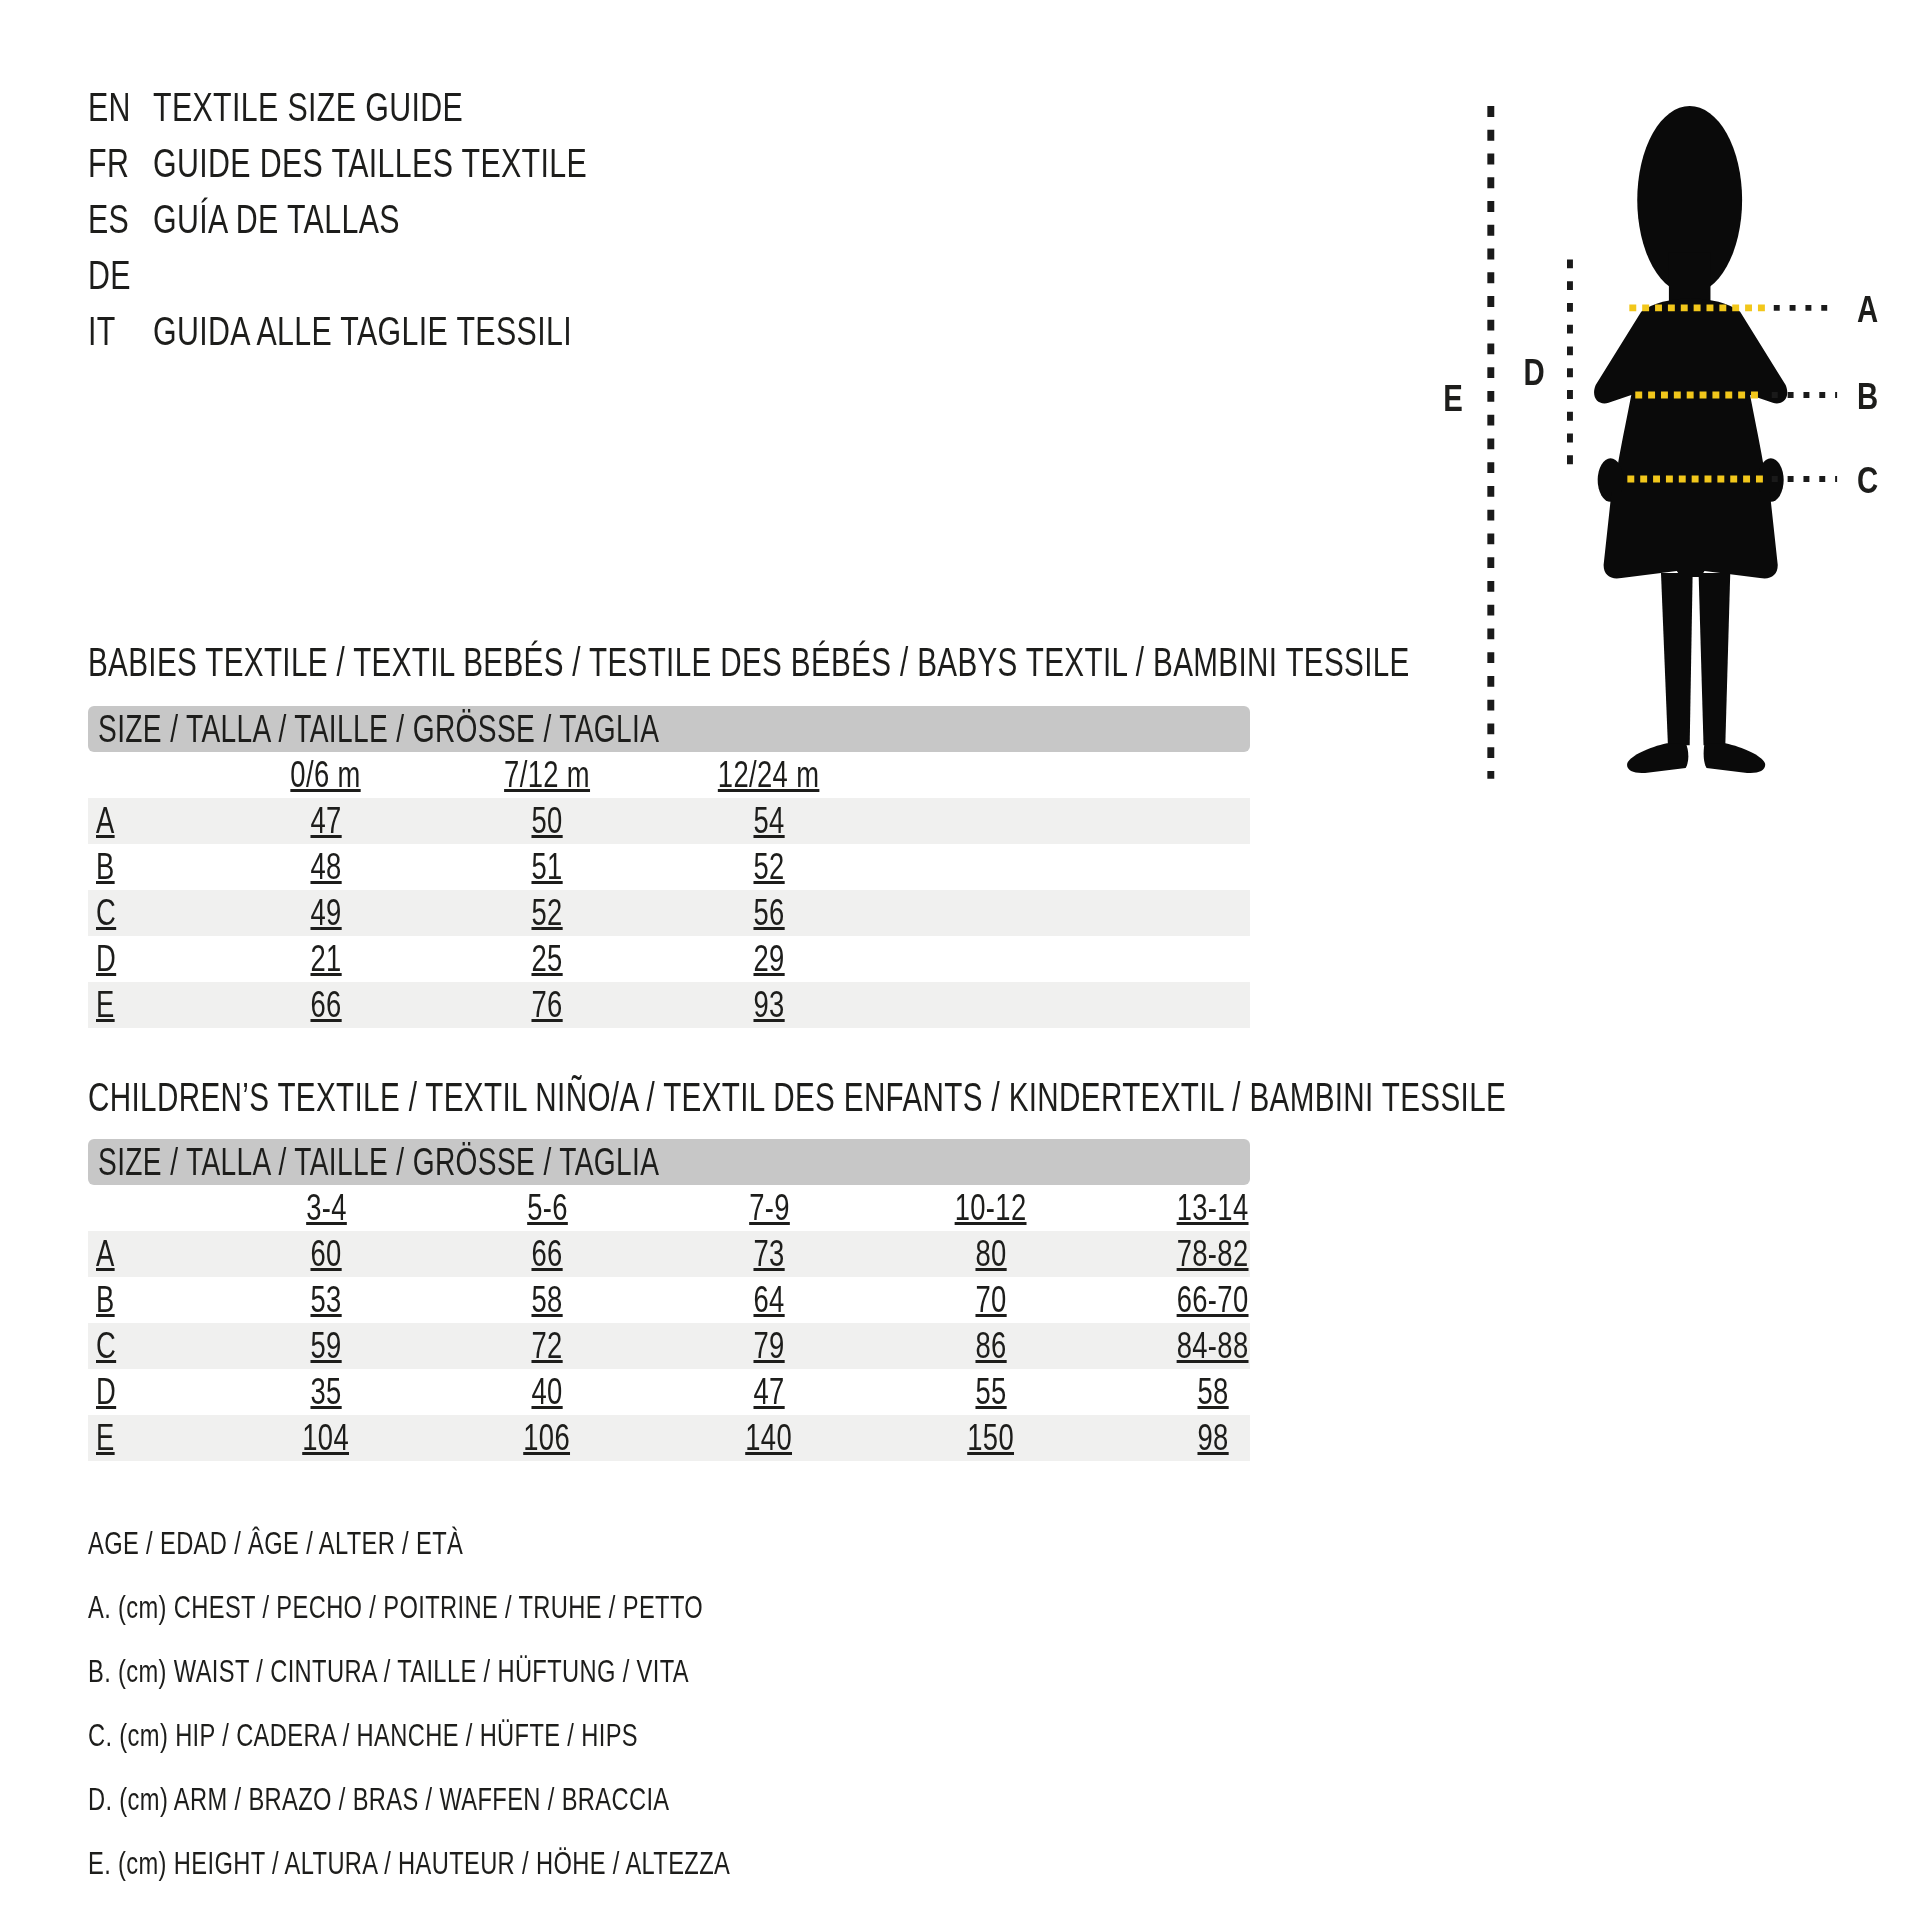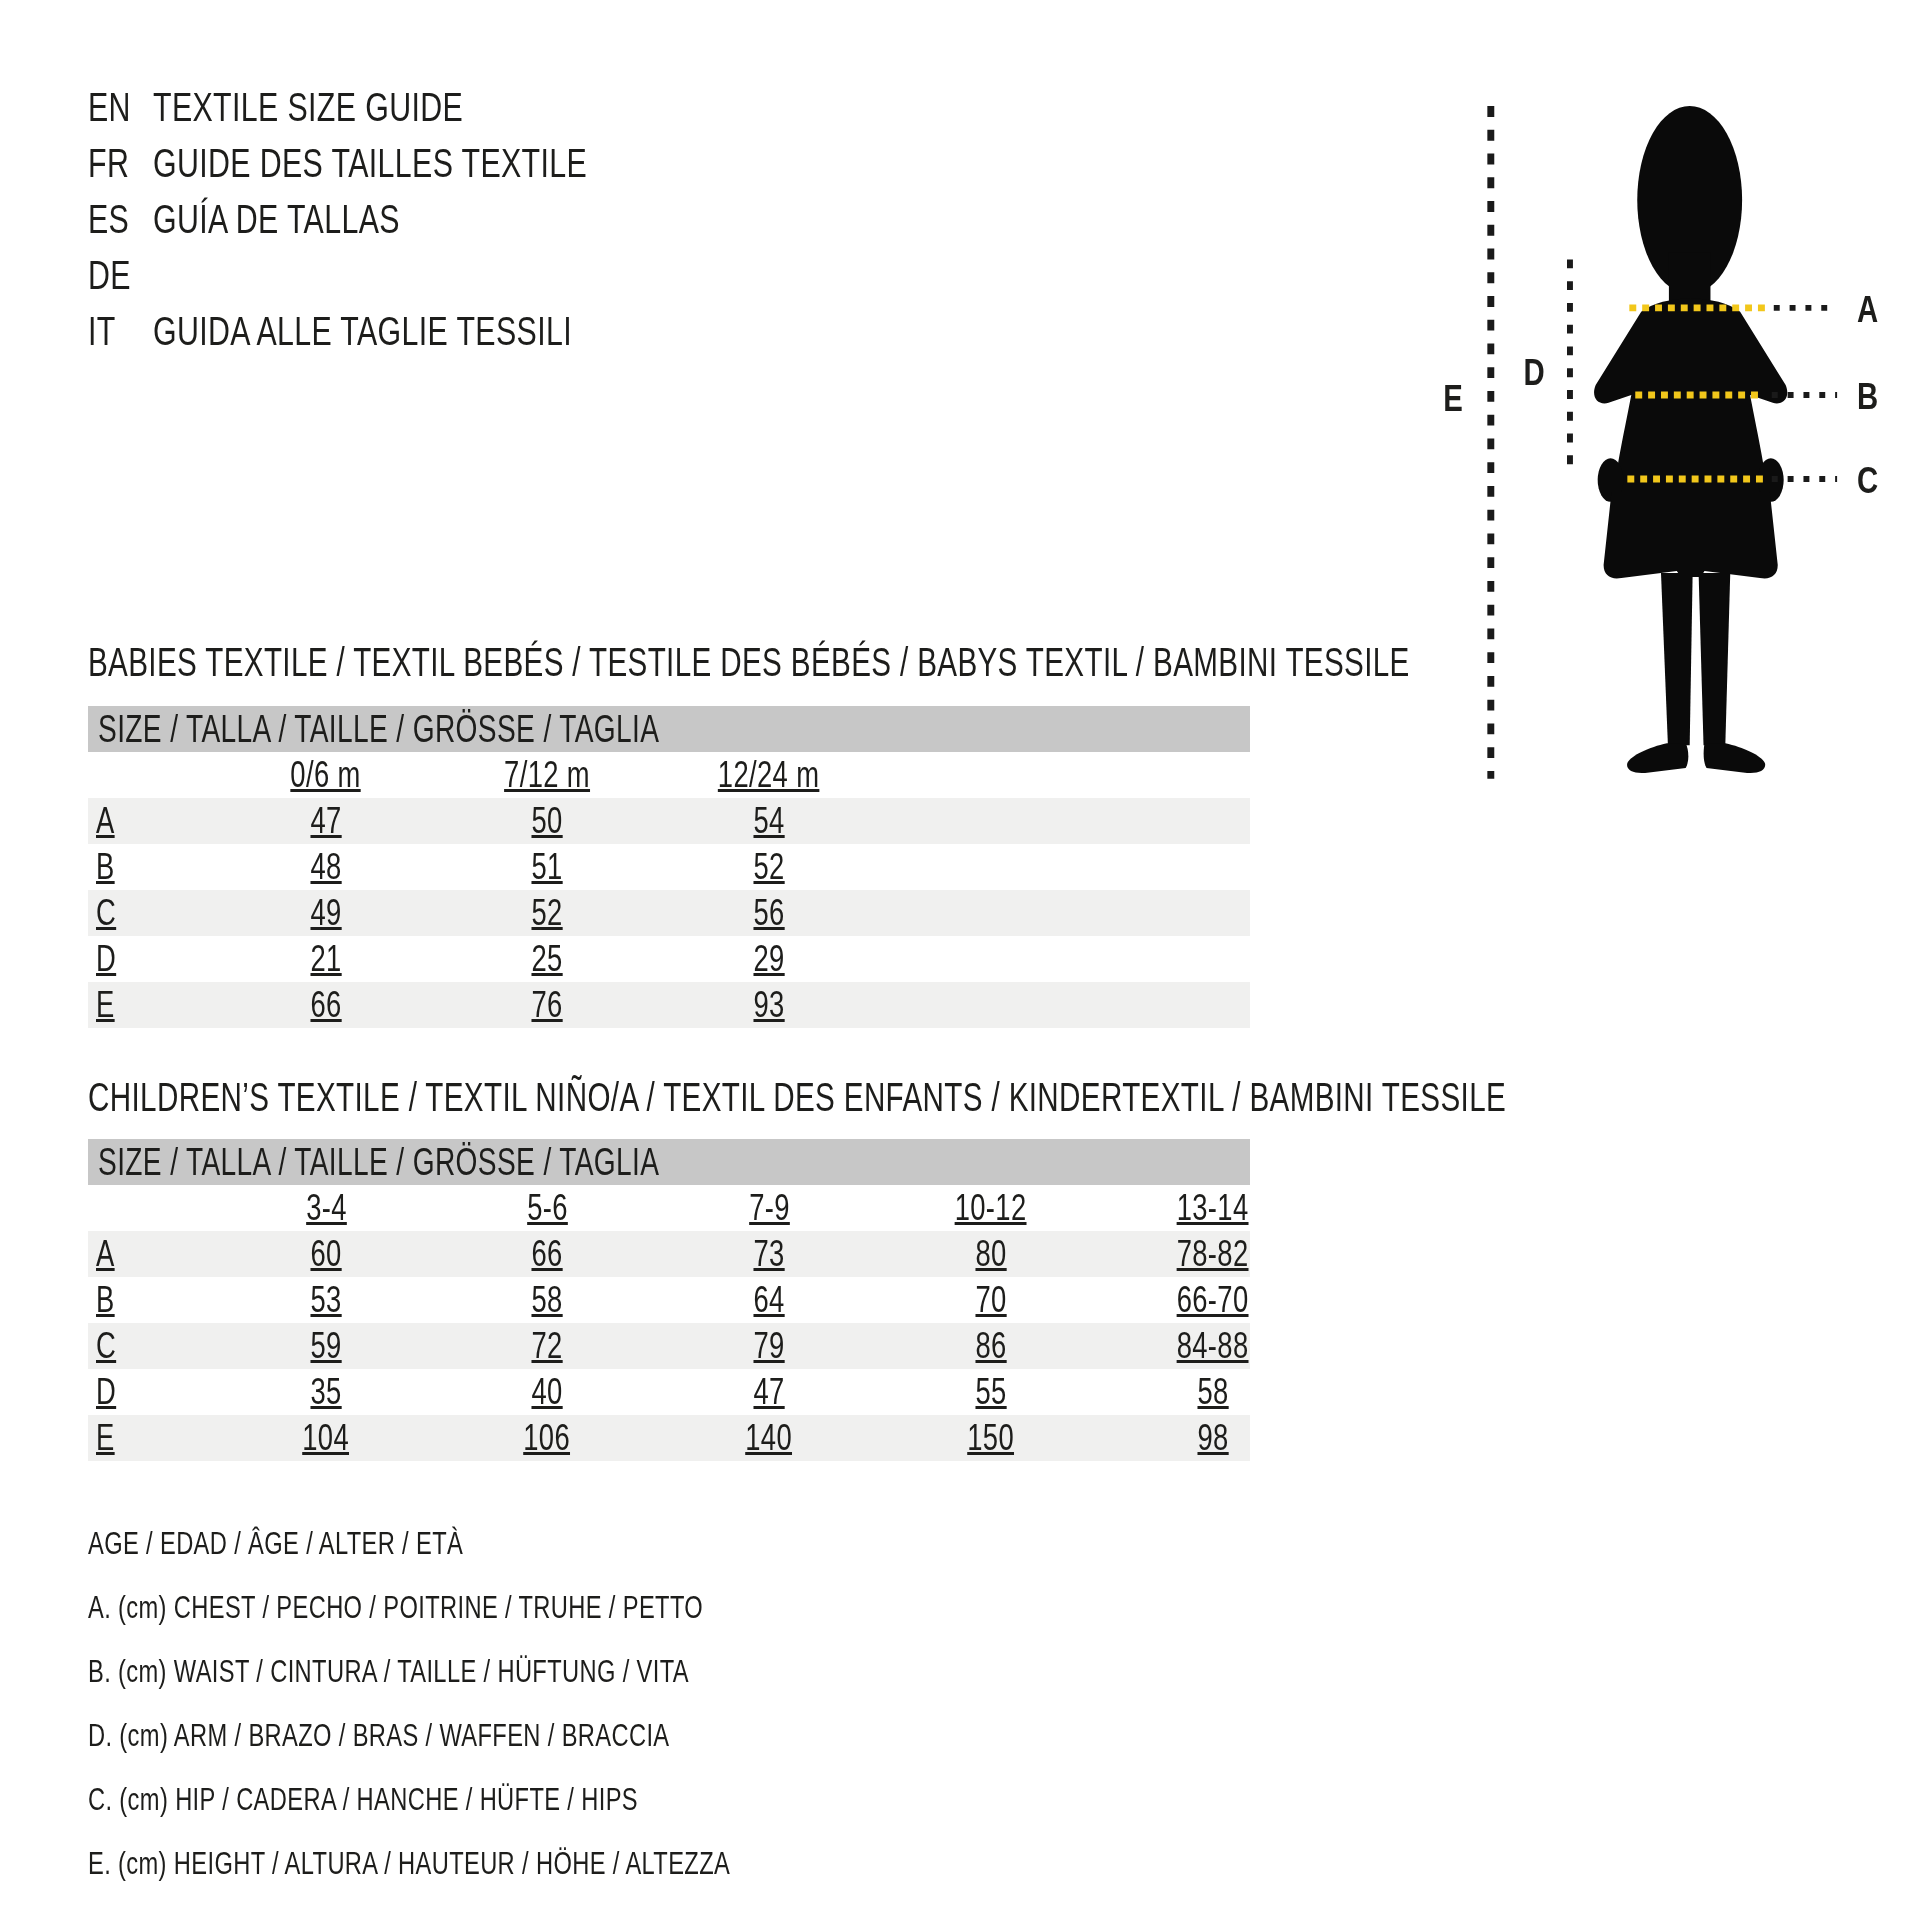--- a/index.html
+++ b/index.html
@@ -12,21 +12,21 @@
   .cond-c{display:inline-block;transform:scaleX(0.74);transform-origin:50% 50%;white-space:nowrap;letter-spacing:0.5px;}
 
   
   .langs{position:absolute;left:74px;top:79px;}
   .lang-row{display:flex;height:56px;align-items:center;font-size:41px;}
   .lang-code{width:65px;}
   
   .sec-head{position:absolute;left:74px;height:46px;display:flex;align-items:center;font-size:40px;}
   
   .sizetable{position:absolute;left:74px;width:1162px;}
-  .sizebar{position:relative;height:46px;background:#c7c7c7;display:flex;align-items:center;padding-left:10px;box-sizing:border-box;font-size:38px;}
+  .sizebar{position:relative;height:46px;background:#c7c7c7;display:flex;align-items:center;padding-left:10px;box-sizing:border-box;font-size:38px;border-radius:6px;}
   .trow{position:relative;height:46px;width:100%;font-size:37px;}
   .trow.alt{background:#f0f0ef;}
   .cell{position:absolute;top:0;height:100%;display:flex;align-items:center;justify-content:center;text-decoration:underline;}
   .cell.lbl{left:0;width:127px;justify-content:flex-start;padding-left:8px;box-sizing:border-box;}
   .c0{left:127px;width:222px;}
   .c1{left:348px;width:222px;}
   .c2{left:570px;width:222px;}
   .c3{left:792px;width:222px;}
   .c4{left:1014px;width:222px;}
   
@@ -319,24 +319,24 @@
     <div class="leg-row">
         <span class="cond">AGE / EDAD / ÂGE / ALTER / ETÀ</span>
       </div>
     <div class="leg-row">
         <span class="cond">A. (cm) CHEST / PECHO / POITRINE / TRUHE / PETTO</span>
       </div>
     <div class="leg-row">
         <span class="cond">B. (cm) WAIST / CINTURA / TAILLE / HÜFTUNG / VITA</span>
       </div>
     <div class="leg-row">
+        <span class="cond">C. (cm) HIP / CADERA / HANCHE / HÜFTE / HIPS</span>
+      </div>
+    <div class="leg-row">
         <span class="cond">D. (cm) ARM / BRAZO / BRAS / WAFFEN / BRACCIA</span>
       </div>
     <div class="leg-row">
-        <span class="cond">C. (cm) HIP / CADERA / HANCHE / HÜFTE / HIPS</span>
-      </div>
-    <div class="leg-row">
         <span class="cond">E. (cm) HEIGHT / ALTURA / HAUTEUR / HÖHE / ALTEZZA</span>
       </div>
   </div>
 
 </div>
 
 
 </body></html>

